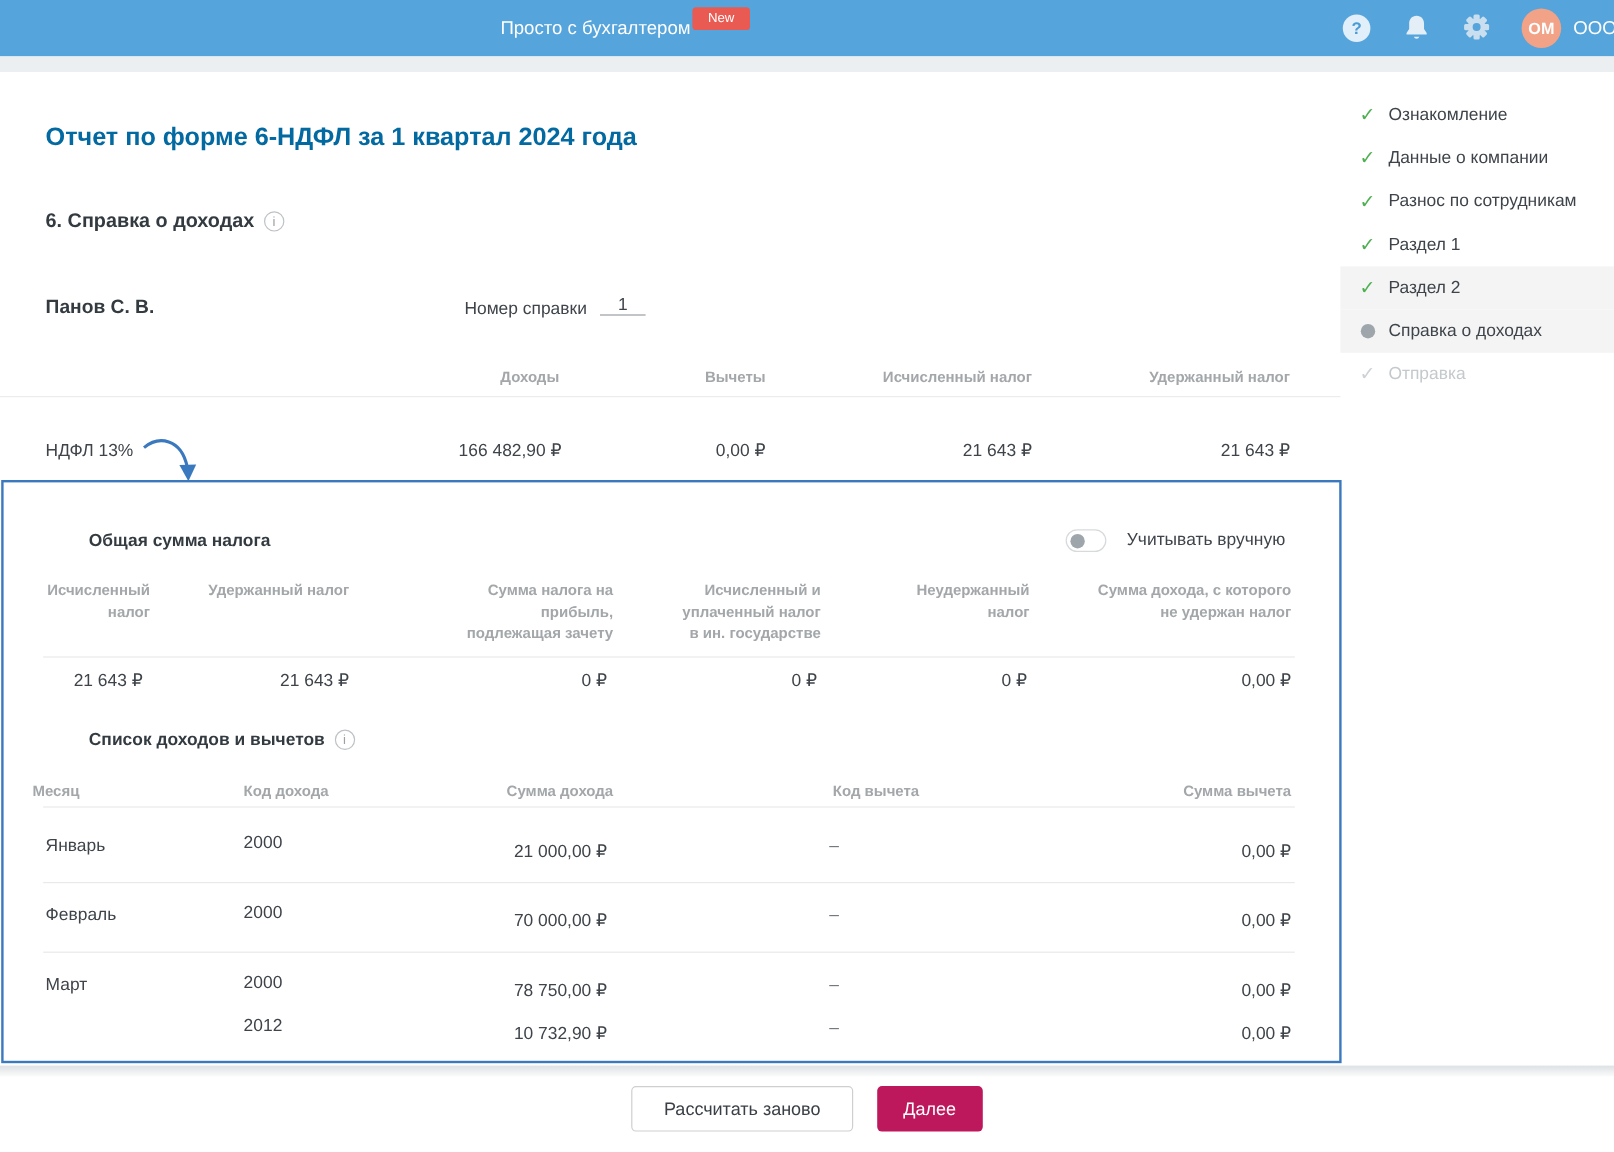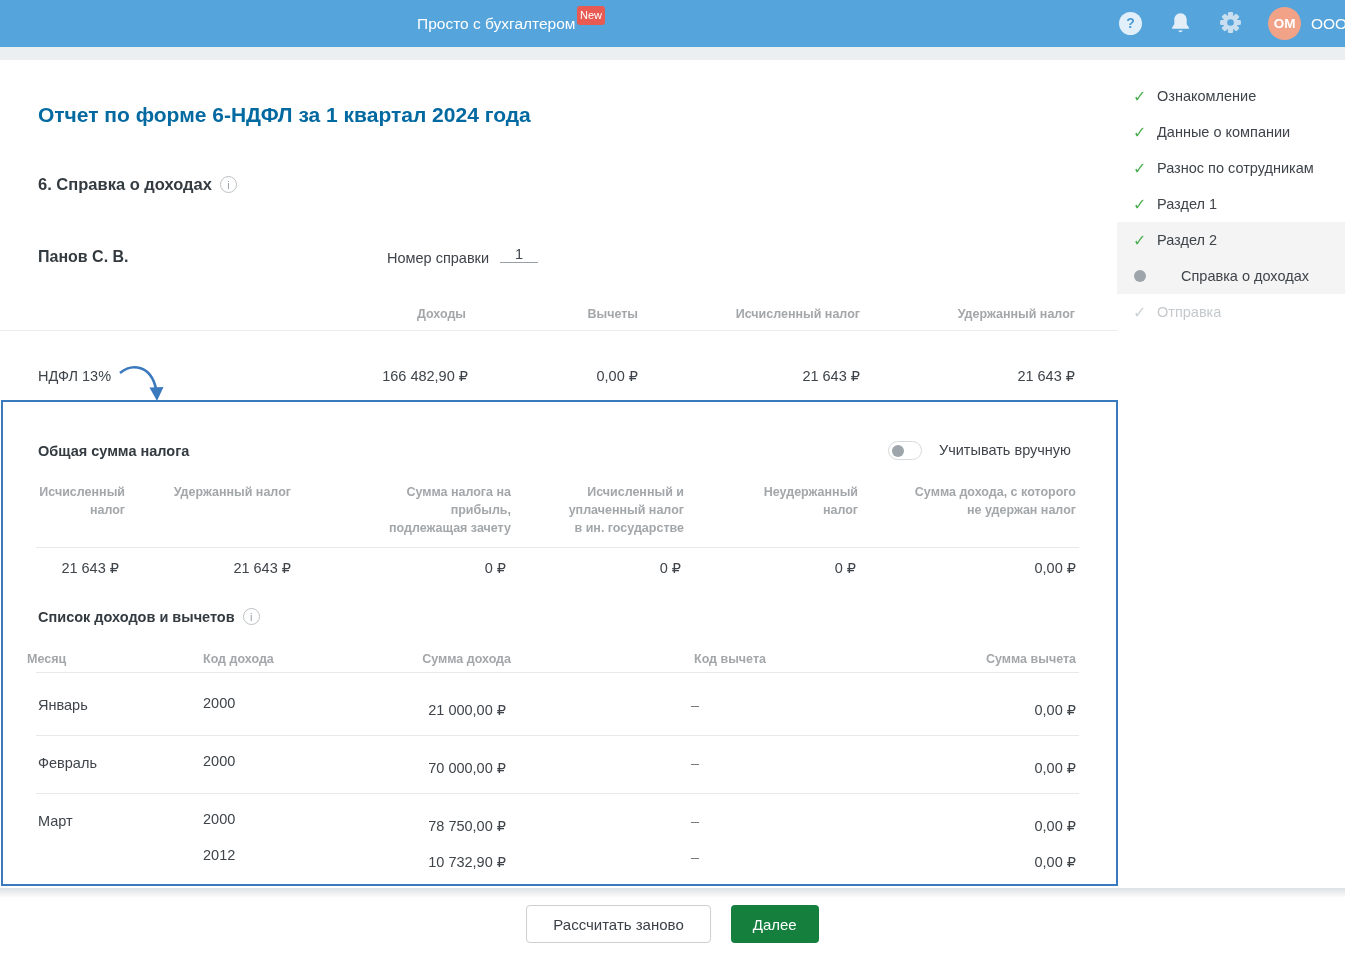--- a/index.html
+++ b/index.html
@@ -6,21 +6,21 @@
   html,body { width:1345px; height:960px; }
   body {
     font-family:"Liberation Sans","DejaVu Sans",sans-serif;
     background:#fff; color:#3a4046; position:relative; overflow:hidden;
   }
   .abs { position:absolute; }
 
   
   .topbar { position:absolute; left:0; top:0; width:1345px; height:47px; background:#55A4DB; }
   .app-title { position:absolute; left:417px; top:0; height:47px; line-height:47px; color:#fff; font-size:15.5px; }
-  .new-badge { position:absolute; left:577px; top:6px; background:#E95B52; color:#fff; font-size:11px; padding:3px 3px 4px; border-radius:3px; }
+  .new-badge { position:absolute; left:577px; top:6px; background:#E95B52; color:#fff; font-size:11px; padding:3px 13px 4px; border-radius:3px; }
   .tb-icon { position:absolute; top:12px; width:23px; height:23px; cursor:pointer; }
   .help-circle { width:23px; height:23px; border-radius:50%; background:rgba(255,255,255,.82); color:#4a9bd5; font-weight:bold; font-size:14px; text-align:center; line-height:23px; }
   .avatar { position:absolute; left:1268px; top:7px; width:33px; height:33px; border-radius:50%; background:#F1A287; color:#fff; font-weight:bold; font-size:13.5px; text-align:center; line-height:33px; }
   .org-label { position:absolute; left:1311px; top:0; height:47px; line-height:47px; color:#fff; font-size:15.5px; cursor:pointer; }
   .substrip { position:absolute; left:0; top:47px; width:1345px; height:13px; background:#ECEFF1; }
 
   
   .main { position:absolute; left:0; top:60px; width:1345px; height:828px; background:#fff; }
   .page-title { position:absolute; left:38px; top:43px; font-size:21px; font-weight:bold; color:#0369a1; }
   .section-title { position:absolute; font-size:16.5px; font-weight:bold; color:#333B41; }
@@ -28,40 +28,40 @@
   .employee-name { position:absolute; left:38px; top:188px; font-size:16px; font-weight:bold; color:#333B41; }
   .cert-label { position:absolute; left:387px; top:190px; font-size:14.5px; color:#3E444A; }
   .cert-input { position:absolute; left:500px; top:186px; width:38px; border:none; border-bottom:1px solid #9aa0a5; text-align:center; font-size:14.5px; color:#3E444A; background:transparent; outline:none; font-family:inherit; }
 
   .col-h { font-size:12.5px; font-weight:bold; color:#A3A7AA; text-align:right; line-height:18px; }
   .val { font-size:14.5px; color:#3E444A; text-align:right; }
   .hline { height:1px; background:#ECECEC; }
 
   
   .panel { position:absolute; left:1px; top:340px; width:1117px; height:486px; border:2px solid #3B79BF; background:#fff; }
-  .panel-title { position:absolute; font-size:14.5px; font-weight:bold; color:#333B41; }
+  .panel-title { position:absolute; font-size:14.5px; font-weight:bold; color:#333B41;margin-left:36px; }
   .toggle { position:absolute; left:885px; top:39px; width:34px; height:19px; border:1px solid #D7DADC; border-radius:10px; background:#fff; cursor:pointer; }
   .toggle .knob { position:absolute; left:3px; top:2.5px; width:12px; height:12px; border-radius:50%; background:#9FA6AB; }
   .toggle-label { position:absolute; left:936px; top:40px; font-size:14.5px; color:#3E444A; }
   .sep { position:absolute; left:33px; right:37px; height:1px; background:#E9E9E9; }
   .dash { color:#73797E; }
 
   
   .side-item { position:absolute; left:1117px; width:228px; height:36px; display:flex; align-items:center; cursor:pointer; font-size:14.5px; color:#3E444A; }
   .side-item.hl { background:#F4F4F4; }
   .side-item .mark { width:23px; margin-left:16px; margin-right:1px; font-size:16px; font-weight:bold; color:#4CAF50; }
   .side-item .dot { width:12px; height:12px; border-radius:50%; background:#9FA6AB; margin-left:17px; margin-right:11px; }
   .side-item.disabled { color:#C4C9CD; }
   .side-item.disabled .mark { color:#CDD2D6; }
 
   
   .footer { position:absolute; left:0; top:888px; width:1345px; height:72px; background:#fff; display:flex; justify-content:center; align-items:center; gap:20px; }
   .footer-strip { position:absolute; left:0; top:888px; width:1345px; height:9px; background:linear-gradient(#DDE1E4,#FAFBFB); }
   .btn-secondary { height:38px; padding:0 26px; background:#fff; border:1px solid #CFCFCF; border-radius:4px; font-size:15px; color:#3A4046; font-family:inherit; cursor:pointer; }
-  .btn-primary { height:38px; padding:0 22px; background:#15803d; border:none; border-radius:4px; font-size:15px; color:#fff; font-family:inherit; cursor:pointer; }
+  .btn-primary { height:38px; padding:0 22px; background:#be185d; border:none; border-radius:4px; font-size:15px; color:#fff; font-family:inherit; cursor:pointer; }
 </style>
 </head>
 <body>
 
 <div class="topbar">
   <span class="app-title">Просто с бухгалтером</span>
   <span class="new-badge">New</span>
 
   <div class="tb-icon" style="left:1119px;">
     <div class="help-circle">?</div>
@@ -202,21 +202,21 @@
     <span>Разнос по сотрудникам</span>
   </div>
   <div class="side-item" style="top:186px;">
     <span class="mark">✓</span>
     <span>Раздел 1</span>
   </div>
   <div class="side-item hl" style="top:222px;">
     <span class="mark">✓</span>
     <span>Раздел 2</span>
   </div>
-  <div class="side-item hl" style="top:258px;gap:24px;">
+  <div class="side-item hl" style="top:258px;">
     <span class="dot"></span>
     <span>Справка о доходах</span>
   </div>
   <div class="side-item disabled" style="top:294px;">
     <span class="mark">✓</span>
     <span>Отправка</span>
   </div>
 </div>
 
 <div class="footer">

